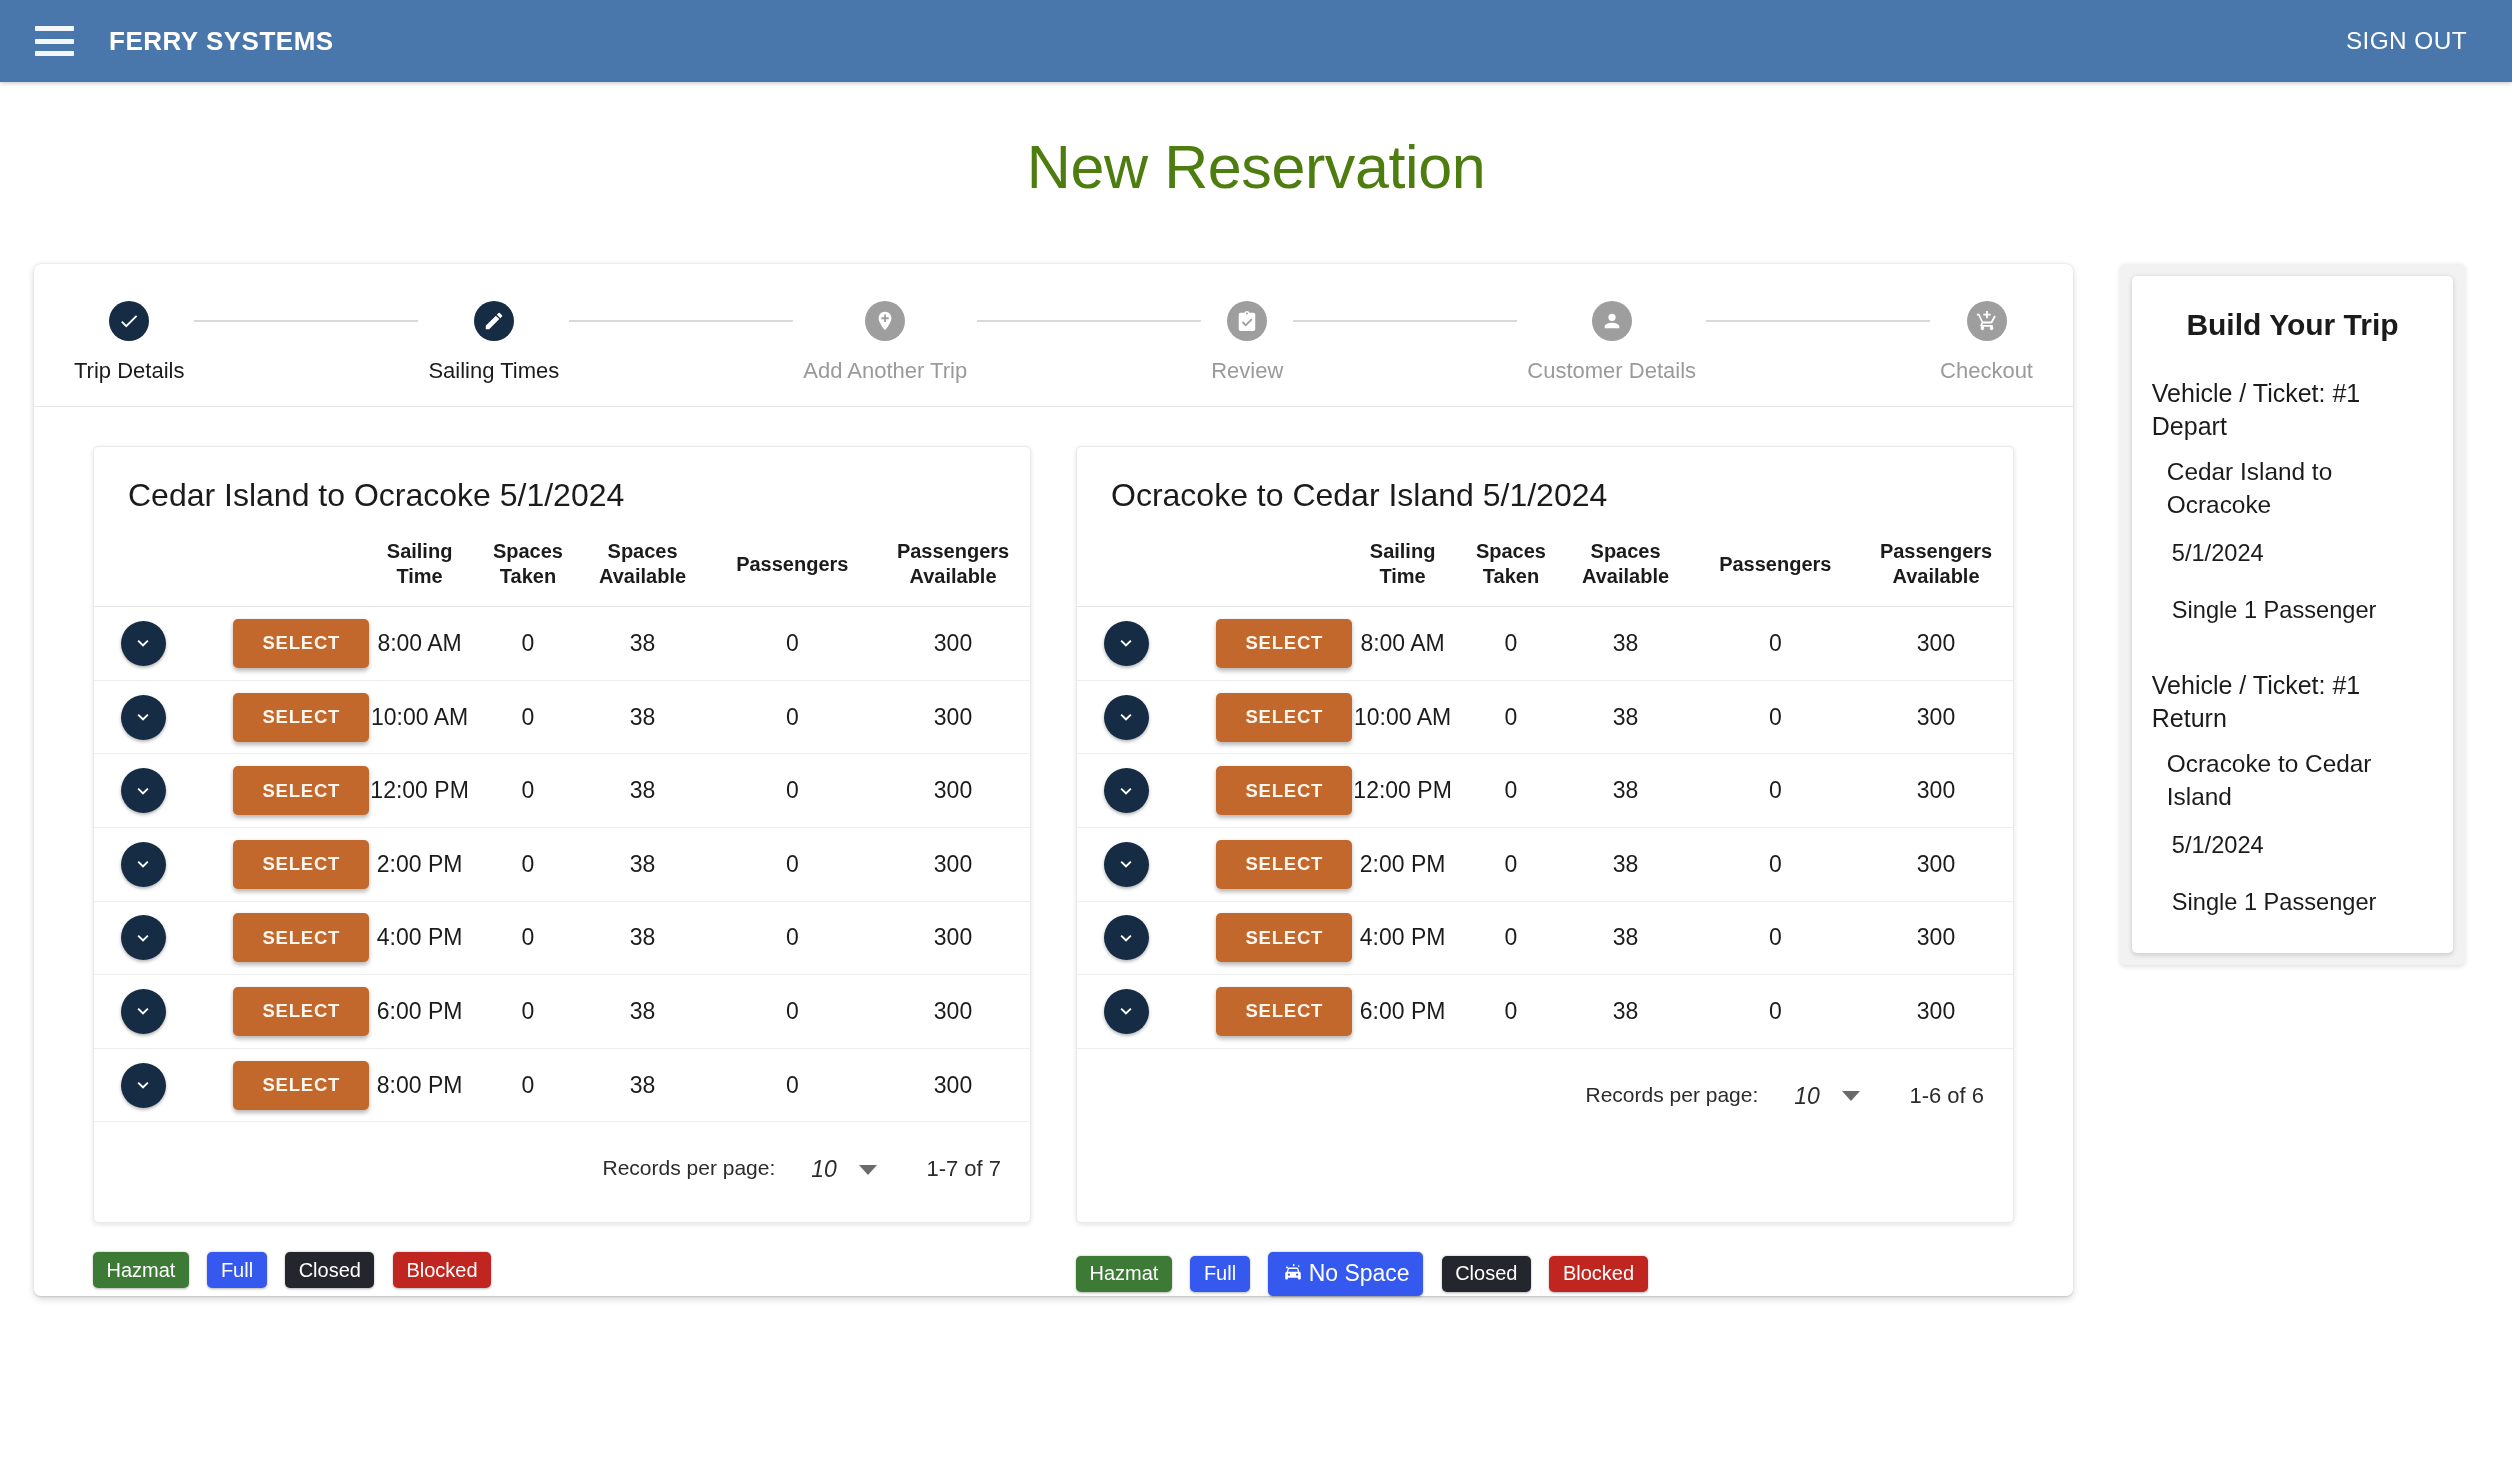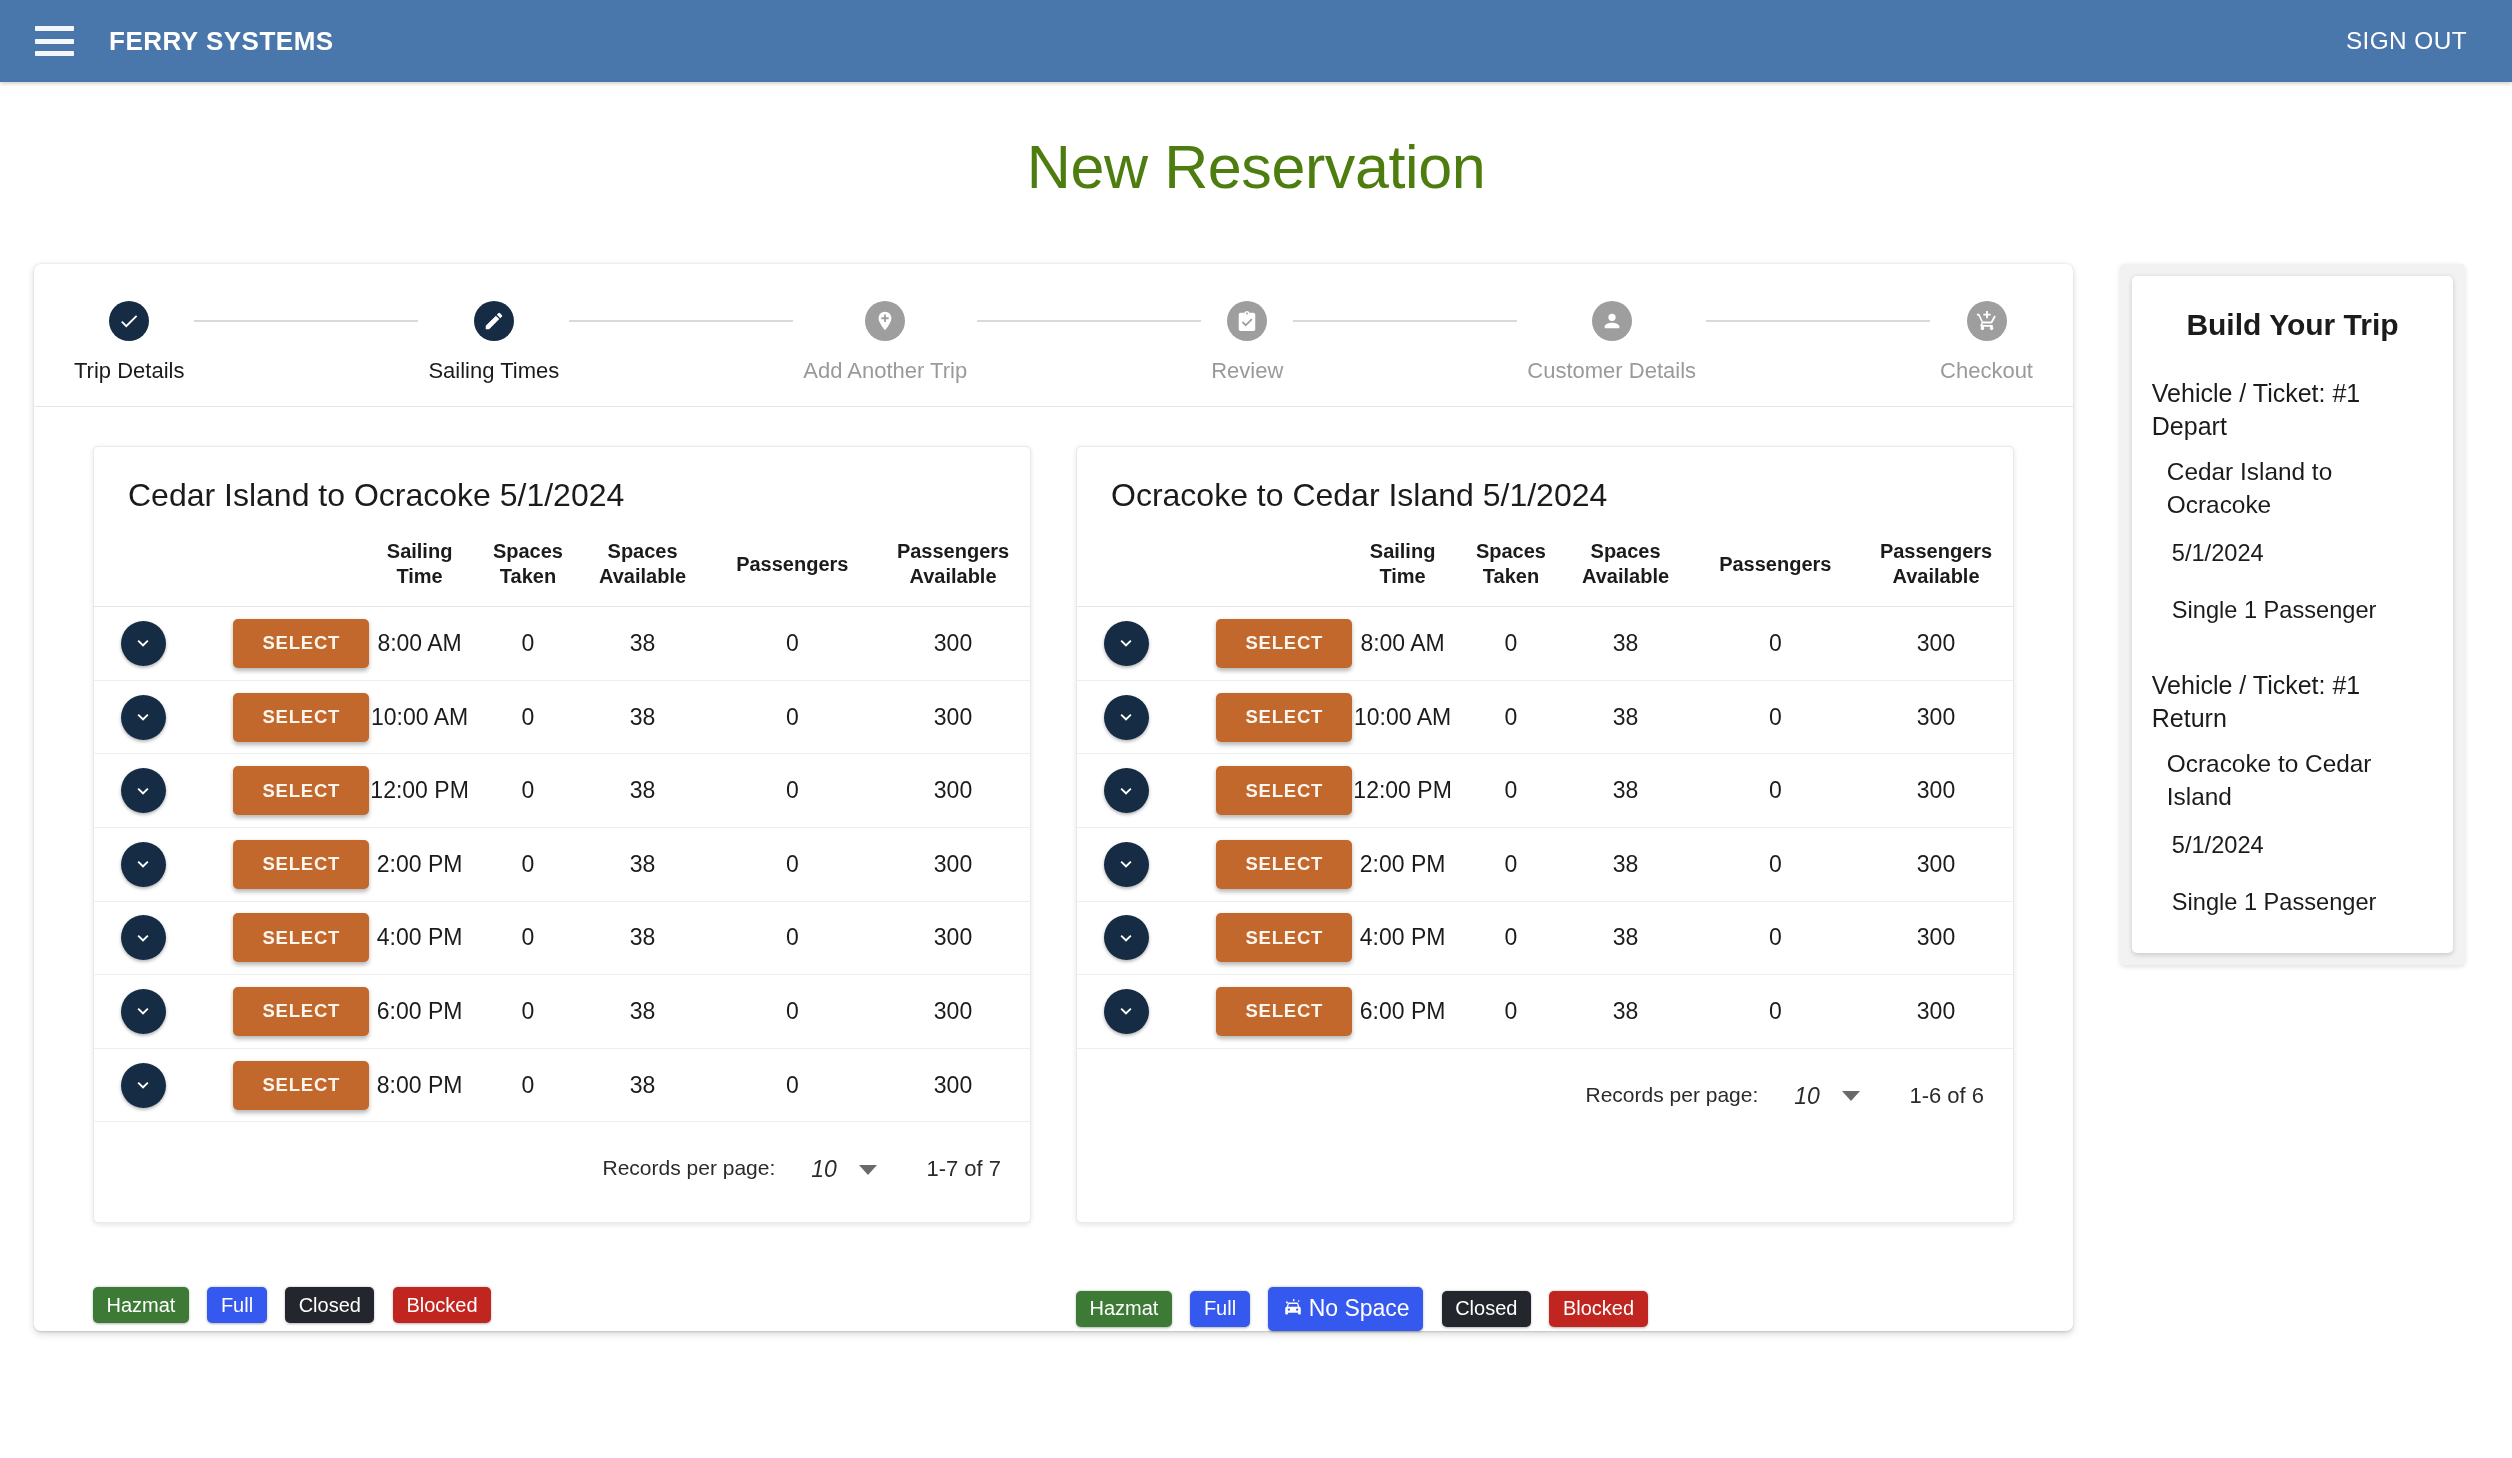--- a/index.html
+++ b/index.html
@@ -140,21 +140,21 @@
     padding: 6.7px 13.5px; display:inline-flex; align-items:center; gap:5px;
     box-shadow:0 0.8px 2.5px rgba(0,0,0,.3); cursor:pointer; white-space:nowrap;
   }
   .chip.hazmat  { background:#3d7a35; }
   .chip.full    { background:#3558ee; }
   .chip.nospace { background:#3558ee; font-size:23px; padding:8.4px 13.5px; }
   .chip.closed  { background:#23262d; }
   .chip.blocked { background:#c0261f; }
   .chip svg { width:22px;height:22px;fill:#fff; }
 
-  .legend-wrap { display:flex; gap:45px; padding: 10px 59px 0 59px; margin-top: 35px; }
+  .legend-wrap { display:flex; gap:45px; padding: 10px 59px 0 59px; }
   .legend-col { flex:1 1 0; min-width:0; }
 
   
   .trip-outer {
     margin-left: 47px;
     width: 345px;
     background: #f2f2f2;
     border-radius: 5px;
     padding: 11.8px;
     box-shadow: 0 1.7px 5px rgba(0,0,0,.12);

